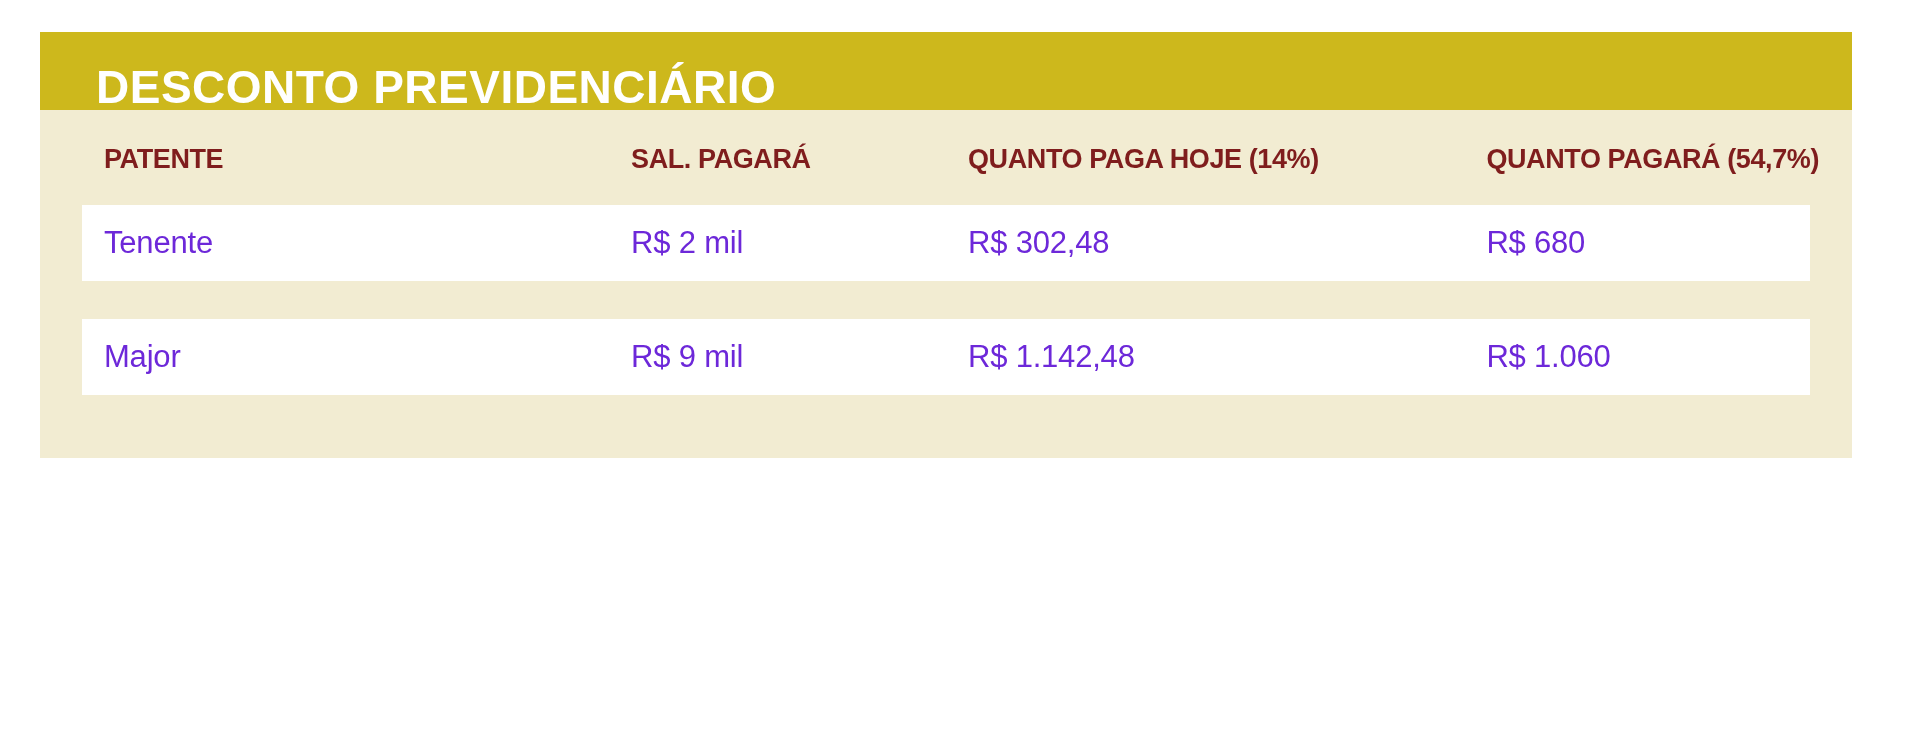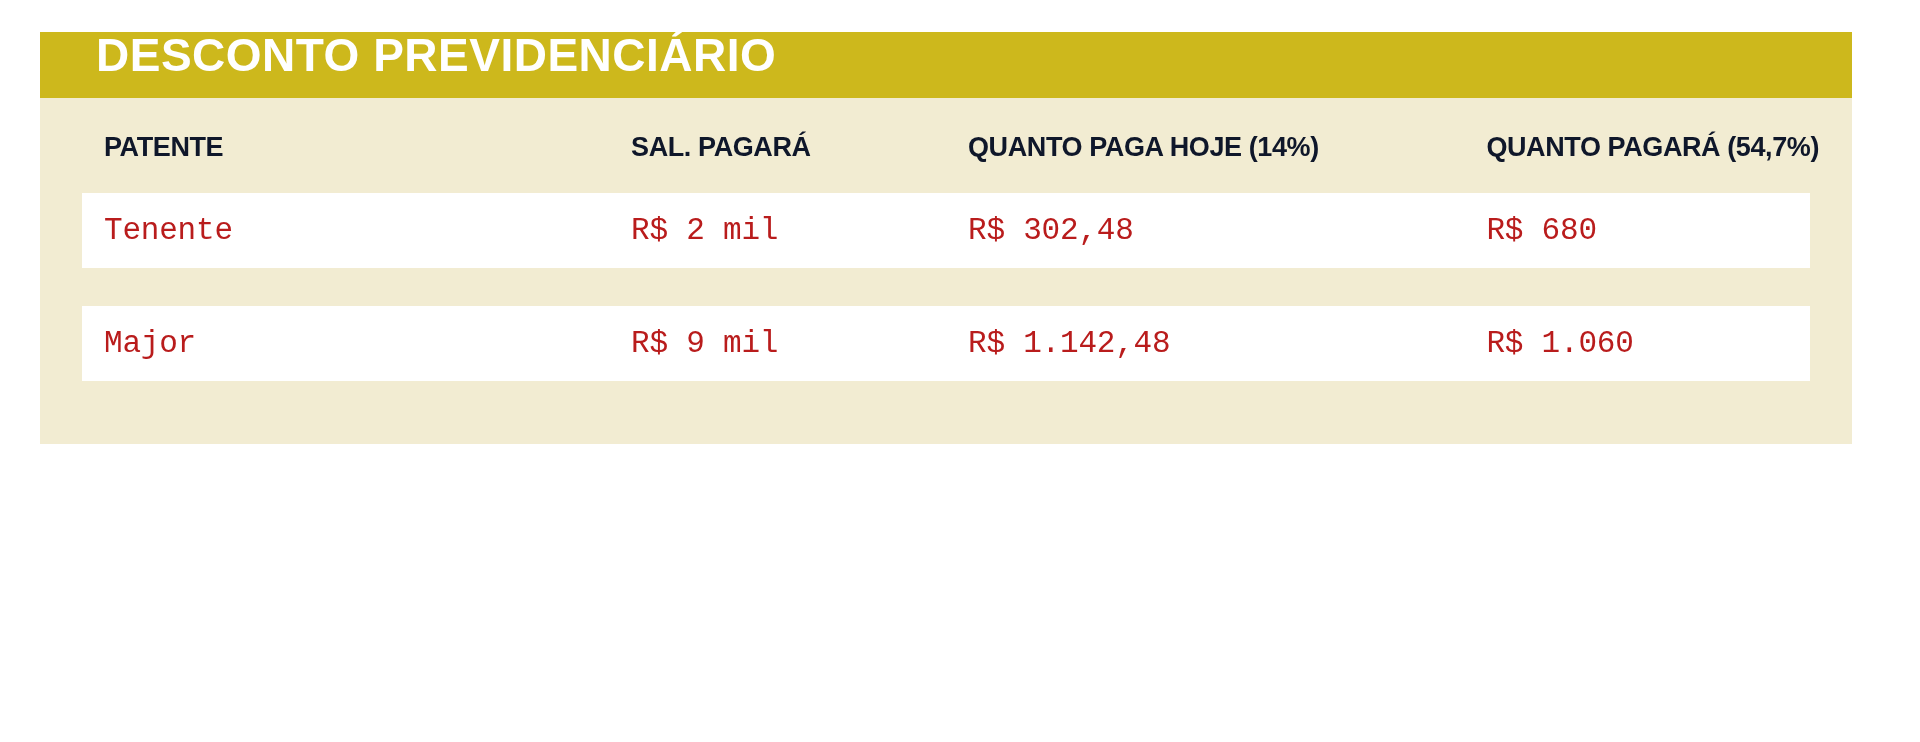--- a/index.html
+++ b/index.html
@@ -20,23 +20,23 @@
     left: 40px;
     top: 32px;
     width: 1812px;
     background: #f2ecd2;
     box-sizing: border-box;
     padding: 0 0 44px 0;
   }
 
   .title-bar {
     background: #cdb81c;
-    height: 66px;
+    height: 78px;
     display: flex;
-    align-items: flex-start;
+    align-items: flex-end;
     padding-left: 56px;
     box-sizing: border-box;
   }
 
   .title-bar .title-text {
     color: #ffffff;
     font-size: 46px;
     font-weight: bold;
     letter-spacing: 0.5px;
     font-family: "Liberation Sans", sans-serif;
@@ -56,40 +56,40 @@
 
   table.data-table col.c0 { width: 30.5%; }
   table.data-table col.c1 { width: 19.5%; }
   table.data-table col.c2 { width: 30%; }
   table.data-table col.c3 { width: 20%; }
 
   table.data-table thead th {
     text-align: left;
     font-size: 27px;
     font-weight: bold;
-    color: #0f172a;
+    color: #7f1d1d;
     padding: 34px 0 30px 22px;
     letter-spacing: -0.4px;
     white-space: nowrap;
     font-family: "Liberation Sans", sans-serif;
   }
 
   table.data-table tbody tr {
     background: #ffffff;
   }
 
   table.data-table tbody td {
     font-size: 31px;
-    color: #b91c1c;
+    color: #6d28d9;
     padding: 20px 0 20px 22px;
     height: 68px;
     box-sizing: border-box;
     letter-spacing: -0.2px;
     white-space: nowrap;
-    font-family: Liberation Mono, monospace;
+    font-family: Liberation Sans, sans-serif;
   }
 
   table.data-table tbody tr.spacer-row {
     background: transparent;
   }
   table.data-table tbody tr.spacer-row td {
     padding: 0;
     height: 19px;
     font-size: 0;
     line-height: 0;

